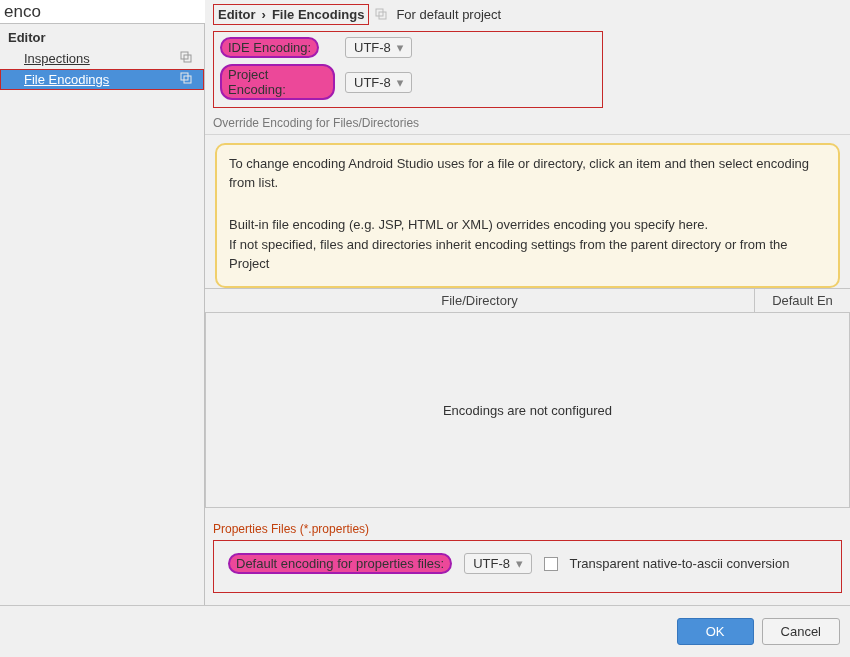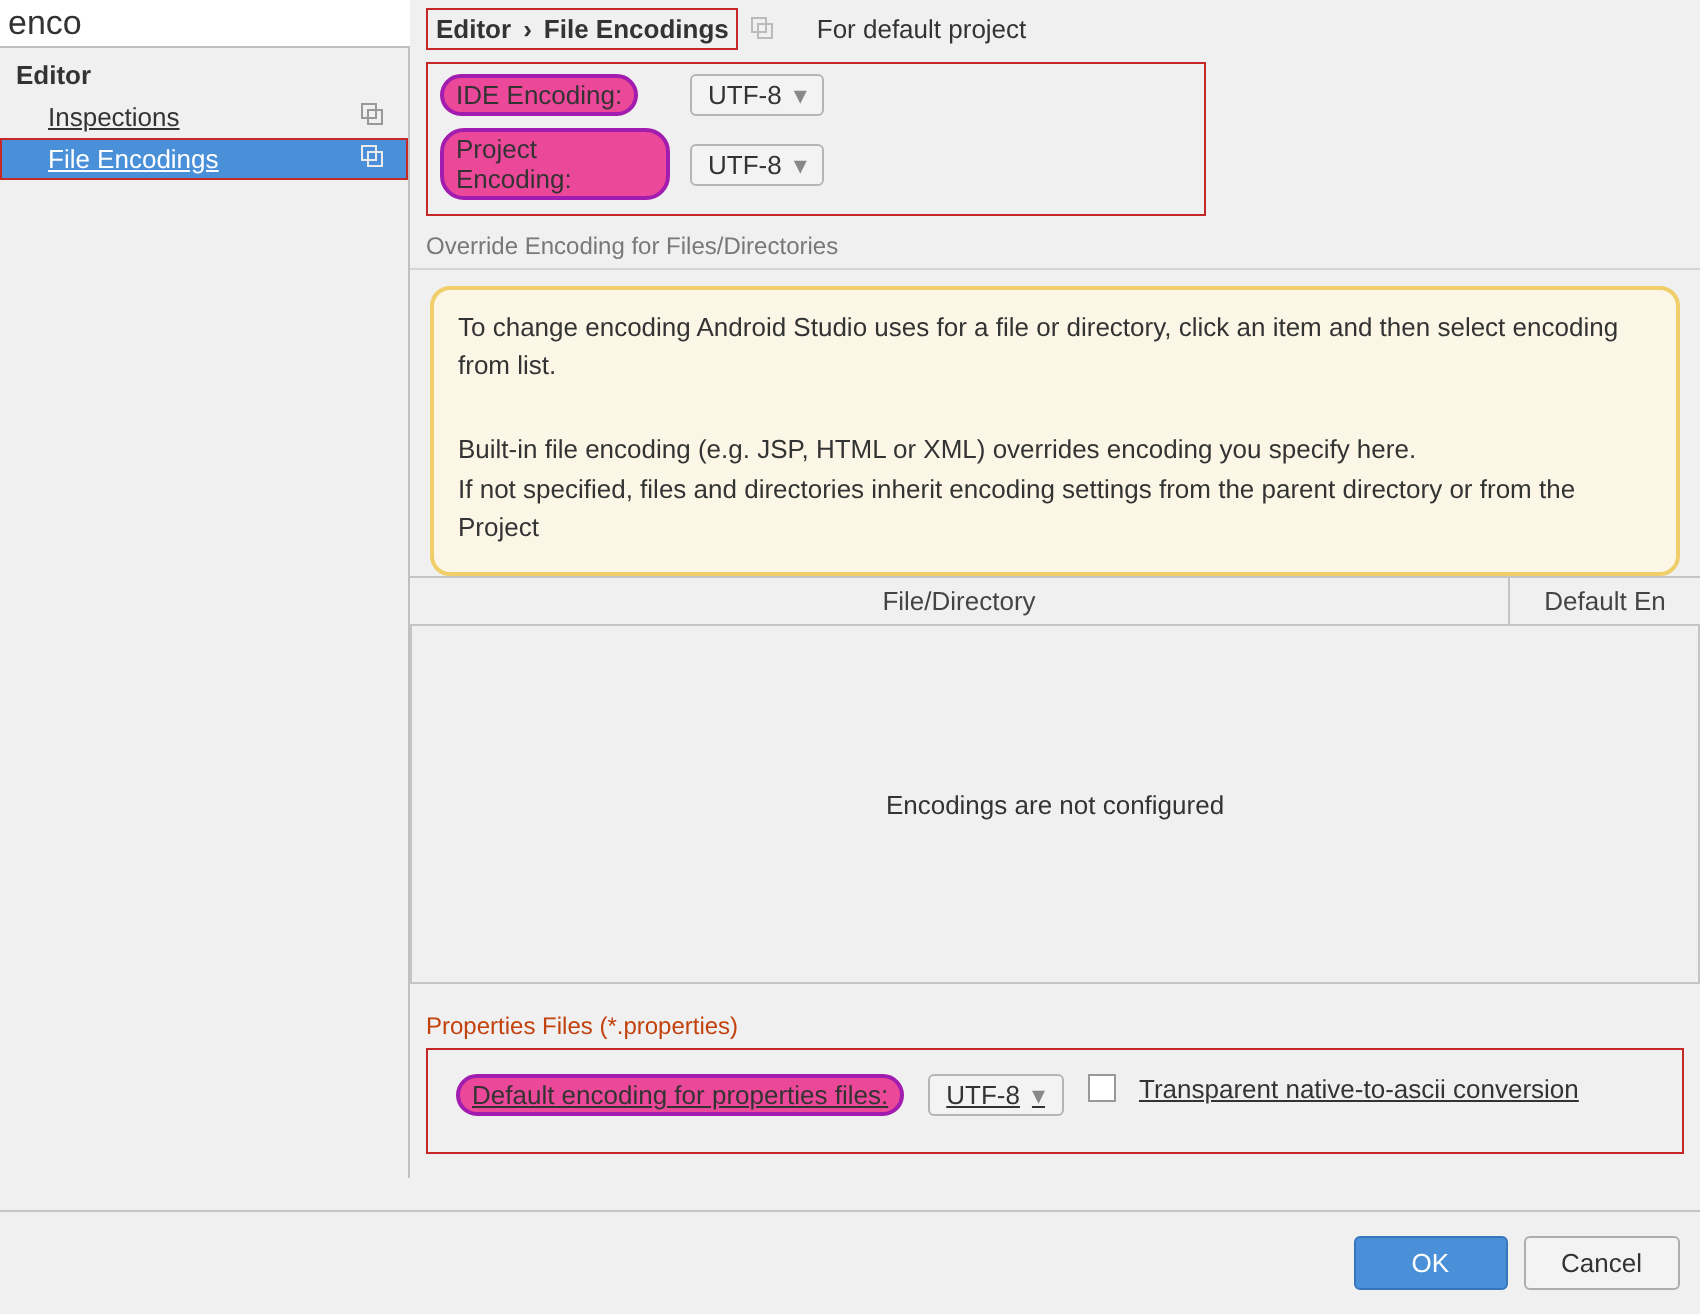--- a/index.html
+++ b/index.html
@@ -14,45 +14,45 @@
     .sidebar-item .lbl { flex: 1; }
     .sidebar-item .copy-icon { color: #888; margin-right: 4px; }
     .sidebar-item.selected { background: #4a90d9; color: #fff; }
     .sidebar-item.selected .lbl { color: #fff; }
     .sidebar-item.selected .copy-icon { color: #eaeaea; }
     .sidebar-item.boxed { outline: 1px solid #c62828; outline-offset: -1px; }
 
     .content { flex: 1; display: flex; flex-direction: column; padding: 4px 0 0 0; overflow: hidden; background: #f0f0f0; }
     .breadcrumb-row { padding: 0 0 6px 8px; display: flex; align-items: center; gap: 6px; }
     .breadcrumb-box { border: 1px solid #c62828; padding: 2px 4px; display: flex; align-items: center; gap: 6px; font-weight: bold; }
-    .breadcrumb-suffix { color: #888; display:flex; align-items:center; gap:20px; }
+    .breadcrumb-suffix { color: #888; display:flex; align-items:center; gap:8px; }
     .small-copy-icon { width: 13px; height: 13px; color: #bbb; }
 
     .enc-settings { margin: 0 0 6px 8px; padding: 2px 6px 4px 6px; border: 1px solid #c62828; width: 390px; }
     .enc-row { display: flex; align-items: center; gap: 10px; padding: 3px 0; }
     .enc-label { width: 115px; }
     .hl-yellow { border: 2px solid #a21caf; border-radius: 12px; padding: 1px 6px; background: #ec4899; display:inline-block; }
     .dropdown { background: #f3f3f3; border: 1px solid #b5b5b5; border-radius: 3px; padding: 2px 8px; display: flex; align-items: center; gap: 6px; cursor: pointer; }
     .dropdown .caret { color: #888; }
 
     .section-label { color: #787878; padding: 2px 0 4px 8px; border-bottom: 1px solid #d5d5d5; font-size: 12px; }
     .hint-box { margin: 8px 10px 0 10px; padding: 10px 12px; border: 2px solid #f0cf6b; border-radius: 10px; background: #fbf6e6; line-height: 1.45; font-size: 13px; color: #333; }
     .hint-box p { margin-bottom: 2px; }
     .table-header { display: flex; border-top: 1px solid #c5c5c5; border-bottom: 1px solid #c5c5c5; background: #f0f0f0; }
     .th-cell { padding: 4px 8px; text-align: center; color: #444; }
     .th-col1 { flex: 1; border-right: 1px solid #c5c5c5; }
     .th-col2 { width: 95px; }
     .empty-area { flex: 1; display: flex; align-items: center; justify-content: center; border: 1px solid #c5c5c5; border-top:0; margin: 0; color: #999; font-size: 13px; text-align: right; }
 
     .props-section { margin: 14px 8px 12px 8px; }
     .props-section-title { color: #c2410c; font-size: 12px; padding-bottom: 4px; }
-    .props-box { border: 1px solid #c62828; padding: 12px 10px 18px 14px; display: flex; align-items: flex-start; gap: 12px; text-decoration: underline; }
+    .props-box { border: 1px solid #c62828; padding: 12px 10px 18px 14px; display: flex; align-items: center; gap: 12px; }
     .checkbox { width: 14px; height: 14px; border: 1px solid #999; background: #fff; display: inline-block; }
 
-    .footer { border-top: 1px solid #c5c5c5; height: 52px; display: flex; align-items: center; justify-content: flex-end; padding-right: 10px; gap: 8px; background: #f0f0f0; margin-top: 16px; }
+    .footer { border-top: 1px solid #c5c5c5; height: 52px; display: flex; align-items: center; justify-content: flex-end; padding-right: 10px; gap: 8px; background: #f0f0f0; }
     .btn { padding: 5px 18px; border: 1px solid #adadad; border-radius: 3px; background: #f3f3f3; cursor: pointer; }
     .btn.primary { background: #4a90d9; border-color: #3676bd; color: #fff; padding: 5px 28px; }
   </style>
 </head>
 <body>
 
 <div class="main-area">
   <div class="sidebar">
     <div class="search-box">
       <input class="search-input" value="enco" style="">

